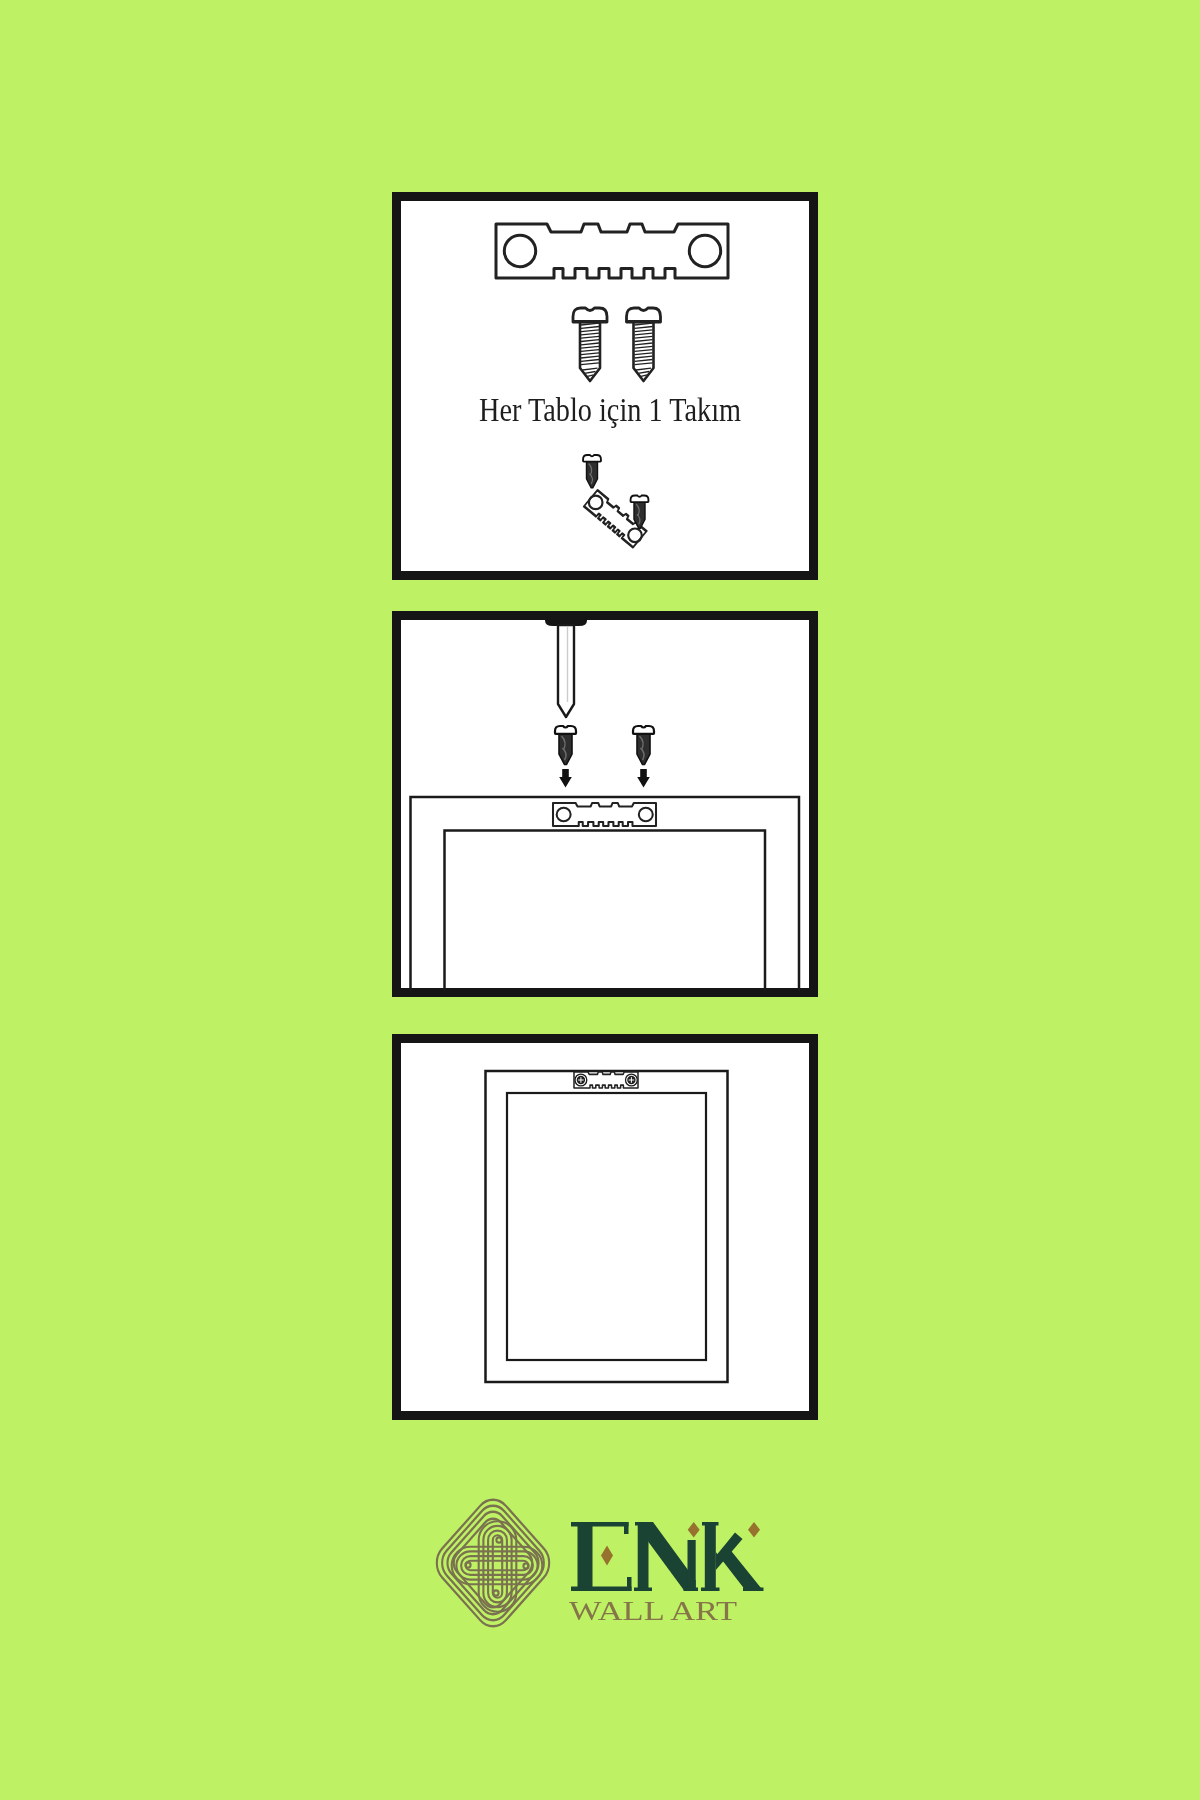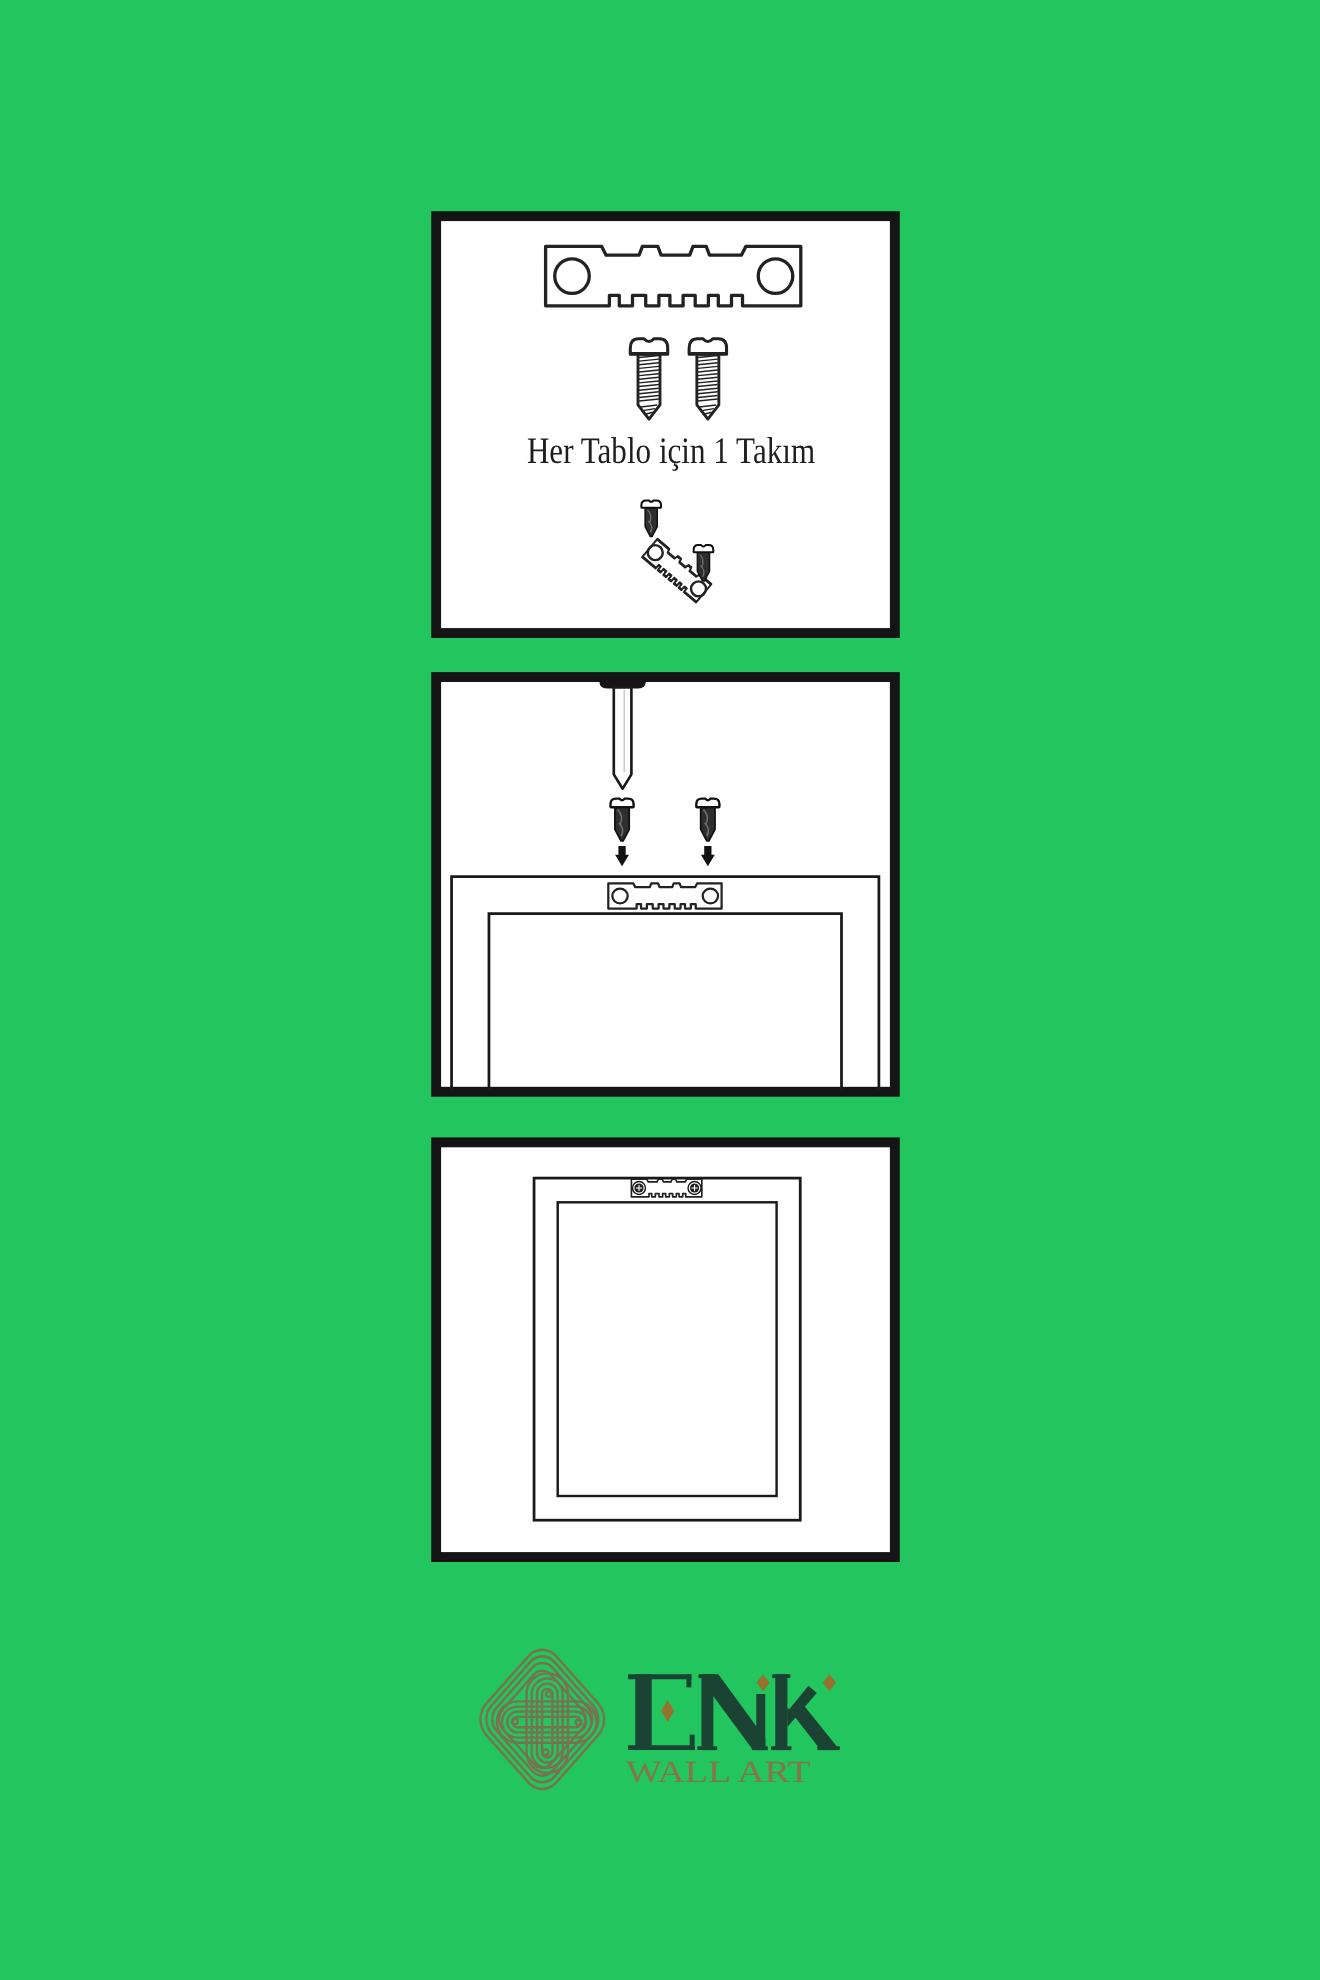--- a/index.html
+++ b/index.html
@@ -1,16 +1,16 @@
 <!DOCTYPE html>
 <html><head>
 <meta charset="utf-8">
 <style>
 html,body{margin:0;padding:0;width:1200px;height:1800px;background:#ffffff;overflow:hidden;}
-#page{position:absolute;left:0;top:0;width:1200px;height:1800px;background:#22c55e;}
+#page{position:absolute;left:0;top:0;width:1200px;height:1800px;background:#bef264;}
 svg{position:absolute;left:0;top:0;}
 </style>
 </head>
 <body>
 <div id="page">
 <svg width="1200" height="1800" viewBox="0 0 1200 1800" fill="none">
 
 <g>
         <rect x="396.5" y="196.5" width="417" height="379" stroke="#151515" stroke-width="9" fill="#ffffff"></rect>
       </g>

